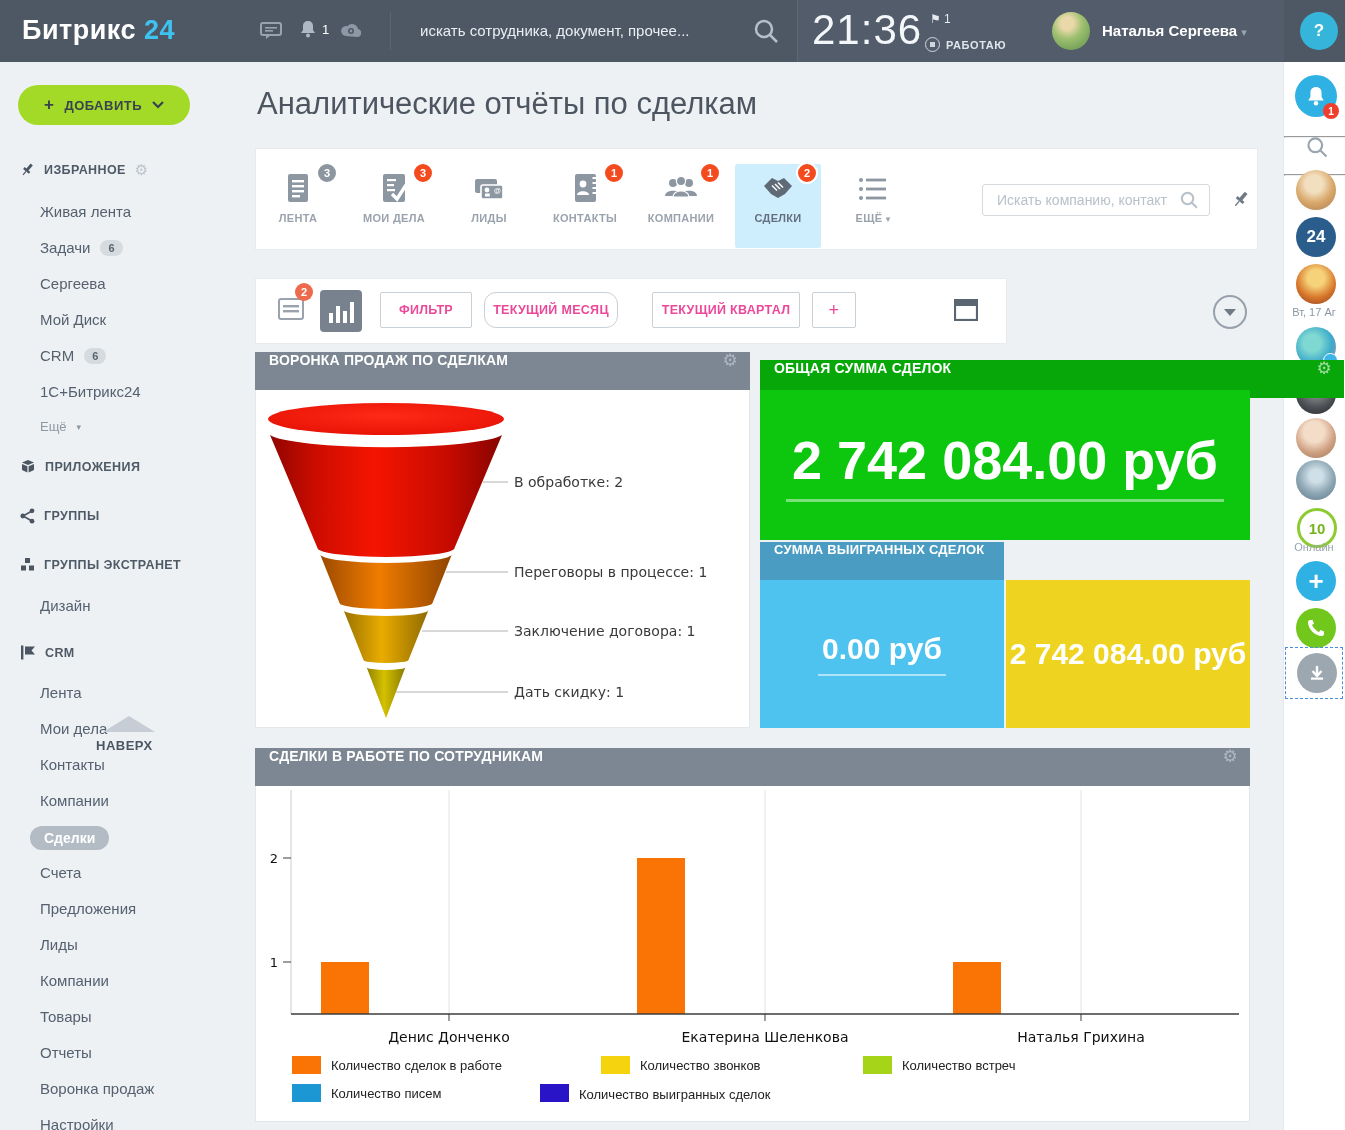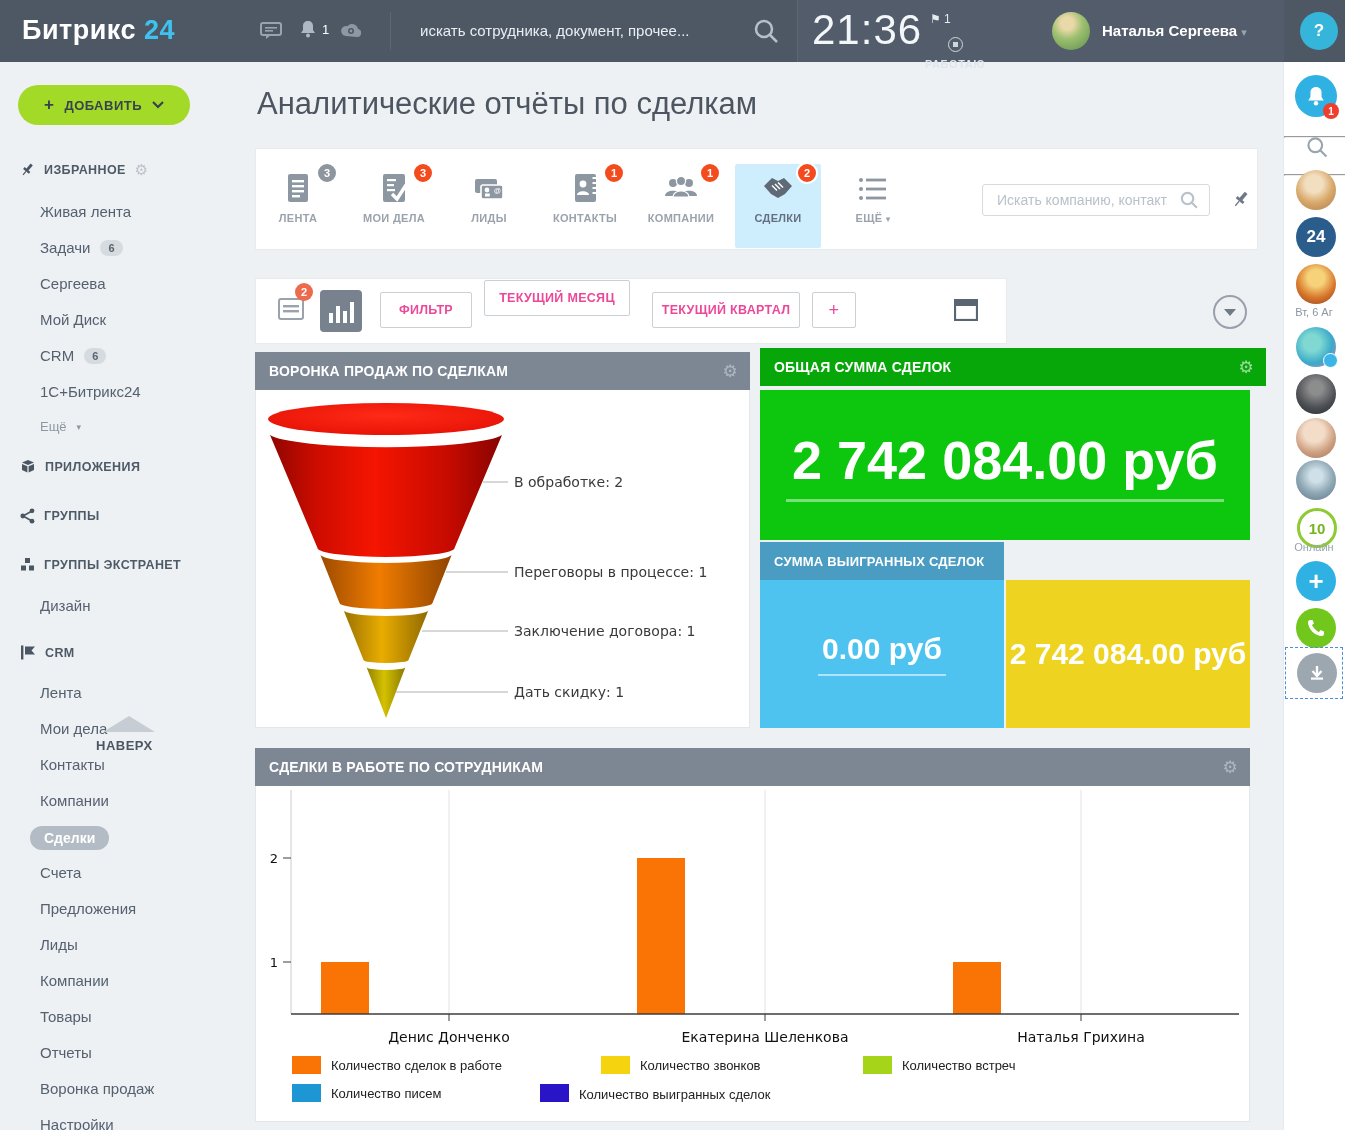--- a/index.html
+++ b/index.html
@@ -8,21 +8,21 @@
   
   .topbar{left:0;top:0;width:1345px;height:62px;background:#4e5865;}
   .topbar-right{left:797px;top:0;width:486px;height:62px;background:#525c6a;border-left:1px solid #5d6773;}
   .logo{left:22px;top:15px;font-size:27px;color:#fff;letter-spacing:.5px;}
   .logo b{font-weight:bold;}
   .logo .n24{color:#3ec3f0;font-weight:bold;}
   .tb-search-divider{left:390px;top:12px;width:1px;height:38px;background:#5d6773;}
   .tb-search-text{left:420px;top:22px;font-size:15px;color:#e9eef3;}
   .clock{left:812px;top:6px;font-size:42px;font-weight:200;color:#f4f7fa;letter-spacing:1px;}
   .flagline{left:930px;top:12px;font-size:12px;color:#e6ebf0;}
-  .statusline{left:925px;top:37px;font-size:11px;font-weight:bold;letter-spacing:.6px;color:#dfe6ec;display:flex;align-items:center;gap:6px;flex-direction:column;}
+  .statusline{left:925px;top:37px;font-size:11px;font-weight:bold;letter-spacing:.6px;color:#dfe6ec;display:flex;align-items:center;gap:6px;}
   .rec{width:13px;height:13px;border:1.5px solid #cfd6dd;border-radius:50%;display:inline-flex;align-items:center;justify-content:center;}
   .rec:before{content:"";width:5px;height:5px;background:#cfd6dd;}
   .avatar{border-radius:50%;}
   .tb-avatar{left:1052px;top:12px;width:38px;height:38px;background:radial-gradient(circle at 40% 30%,#ead9a8 18%,#9cbf6f 45%,#5d8f4c);}
   .tb-user{left:1102px;top:22px;font-size:15px;font-weight:bold;color:#fff;}
   .tb-caret{color:#9aa5b1;font-size:11px;}
   .help-btn{left:1300px;top:12px;width:38px;height:38px;border-radius:50%;background:#35b5d9;color:#fff;font-weight:bold;font-size:17px;display:flex;align-items:center;justify-content:center;}
   
   .rail{left:1283px;top:62px;width:62px;height:1068px;background:#fff;border-left:1px solid #e4e9ed;}
   .circle{border-radius:50%;display:flex;align-items:center;justify-content:center;}
@@ -60,26 +60,26 @@
   .crm-search input{position:absolute;left:12px;top:4px;width:170px;height:20px;border:none;outline:none;font-size:14px;color:#6a7480;font-family:inherit;background:transparent;}
   .crm-search input::placeholder{color:#b9c1c9;}
   
   .toolbar{left:255px;top:278px;width:750px;height:64px;}
   .tool-btn{height:36px;border:1px solid #c9d0d6;border-radius:2px;background:#fff;color:#ec4899;font-weight:bold;font-size:12.5px;letter-spacing:.3px;display:flex;align-items:center;justify-content:center;}
   .chart-tile{left:320px;top:290px;width:42px;height:42px;background:#78828e;border-radius:4px;display:flex;align-items:flex-end;justify-content:center;gap:3px;padding-bottom:9px;box-sizing:border-box;}
   .chart-tile i{display:block;width:4px;background:#fff;}
   .collapse-btn{left:1213px;top:295px;width:30px;height:30px;border:2px solid #98a1ab;background:transparent;}
   .tri-down{width:0;height:0;border-left:6px solid transparent;border-right:6px solid transparent;border-top:7px solid #707a85;}
   
-  .wheader{height:38px;display:flex;align-items:center;justify-content:space-between;padding:0 12px 0 14px;box-sizing:border-box;color:#fff;font-weight:bold;font-size:14px;letter-spacing:.2px;}
+  .wheader{height:38px;display:flex;justify-content:space-between;padding:0 12px 0 14px;box-sizing:border-box;color:#fff;font-weight:bold;font-size:14px;letter-spacing:.2px;}
   .gear{font-size:17px;line-height:1;}
   .funnel-w{left:255px;top:352px;width:495px;}
   .gray-h{background:#7d8793;}
   .funnel-body{left:255px;top:390px;width:495px;height:338px;background:#fff;border:1px solid #e3e7ea;border-top:none;box-sizing:border-box;}
-  .total-w-h{left:760px;top:348px;width:506px;}
+  .total-w-h{left:760px;top:360px;width:584px;}
   .total-body{left:760px;top:390px;width:490px;height:150px;background:#0cc70d;display:flex;align-items:center;justify-content:center;}
   .bignum{color:#fff;font-weight:bold;font-size:54px;border-bottom:3px solid rgba(255,255,255,.45);padding:0 6px 8px;white-space:nowrap;}
   .won-h{left:760px;top:542px;width:244px;background:#4a9cc3;}
   .won-body{left:760px;top:580px;width:244px;height:148px;background:#4fc3f0;display:flex;align-items:center;justify-content:center;}
   .midnum{color:#fff;font-weight:bold;font-size:30px;white-space:nowrap;}
   .midnum.u{border-bottom:2px solid rgba(255,255,255,.55);padding:0 4px 8px;}
   .work-h{left:1006px;top:542px;width:244px;background:#c0a70f;}
   .work-body{left:1006px;top:580px;width:244px;height:148px;background:#eed321;display:flex;align-items:center;justify-content:center;}
   .bar-w-h{left:255px;top:748px;width:995px;}
   .bar-body{left:255px;top:786px;width:995px;height:336px;background:#fff;border:1px solid #e3e7ea;border-top:none;box-sizing:border-box;}
@@ -152,21 +152,21 @@
     <svg width="24" height="24" viewBox="0 0 28 28">
         <circle cx="12" cy="12" r="8" fill="none" stroke="#9aa4ae" stroke-width="2.5"></circle>
         <line x1="18" y1="18" x2="25" y2="25" stroke="#9aa4ae" stroke-width="2.5"></line>
       </svg>
   </span>
   <hr class="abs" style="left:1284px;top:166px;width:61px;">
 
   <div class="abs av" style="left:1296px;top:170px;background:radial-gradient(circle at 45% 35%,#f2dfc0 25%,#d9a96b 55%,#a87a4e);"></div>
   <div class="abs circle" style="left:1296px;top:217px;width:40px;height:40px;background:#2a5d8c;color:#fff;font-weight:bold;font-size:17px;">24</div>
   <div class="abs av" style="left:1296px;top:264px;background:radial-gradient(circle at 50% 35%,#f6d37a 25%,#d8772b 60%,#8d3b20);"></div>
-  <div class="abs rail-date">Вт, 6 Аг</div>
+  <div class="abs rail-date">Вт, 17 Аг</div>
   <div class="abs av" style="left:1296px;top:327px;background:radial-gradient(circle at 40% 40%,#7fd8d2 25%,#3aa9c9 60%,#e67fae);">
     <span class="abs" style="right:-2px;bottom:-1px;width:13px;height:13px;border-radius:50%;background:#3bb4e8;border:1.5px solid #fff;"></span>
   </div>
   <div class="abs av" style="left:1296px;top:374px;background:radial-gradient(circle at 50% 35%,#8d8d8d 20%,#4c4f54 60%,#26282c);"></div>
   <div class="abs av" style="left:1296px;top:418px;background:radial-gradient(circle at 45% 35%,#f3dcc8 30%,#cfa183 60%,#9b7257);"></div>
   <div class="abs av" style="left:1296px;top:460px;background:radial-gradient(circle at 50% 40%,#cfe0e8 20%,#8fa8b5 55%,#5d7582);"></div>
 
   <div class="abs circle rail-online">10</div>
   <div class="abs rail-online-label">Онлайн</div>
   <div class="abs circle rail-plus">+</div>
@@ -424,21 +424,21 @@
       </svg>
   </span>
   <div class="abs tab-badge red" style="left:295px;top:283px;border:none;background:#ee6a4d;">2</div>
   <div class="abs chart-tile">
     <i style="height:10px"></i>
       <i style="height:17px"></i>
       <i style="height:12px"></i>
       <i style="height:21px"></i>
   </div>
   <button class="abs tool-btn" style="left:380px;width:92px;top:292px;">ФИЛЬТР</button>
-  <button class="abs tool-btn" style="left:484px;width:146px;top:280px;">ТЕКУЩИЙ МЕСЯЦ</button>
+  <button class="abs tool-btn" style="left:484px;width:134px;top:292px;border-radius:12px;">ТЕКУЩИЙ МЕСЯЦ</button>
   <button class="abs tool-btn" style="left:652px;width:148px;top:292px;">ТЕКУЩИЙ КВАРТАЛ</button>
   <button class="abs tool-btn" style="left:812px;width:44px;top:292px;font-size:18px;font-weight:normal;">+</button>
   <span class="abs" style="left:954px;top:299px;">
     <svg width="24" height="22" viewBox="0 0 24 22">
         <rect x="1" y="1" width="22" height="20" fill="none" stroke="#5a6572" stroke-width="2.2"></rect>
         <rect x="1" y="1" width="22" height="6" fill="#5a6572"></rect>
       </svg>
   </span>
   <div class="abs circle collapse-btn">
       <span class="tri-down"></span>

